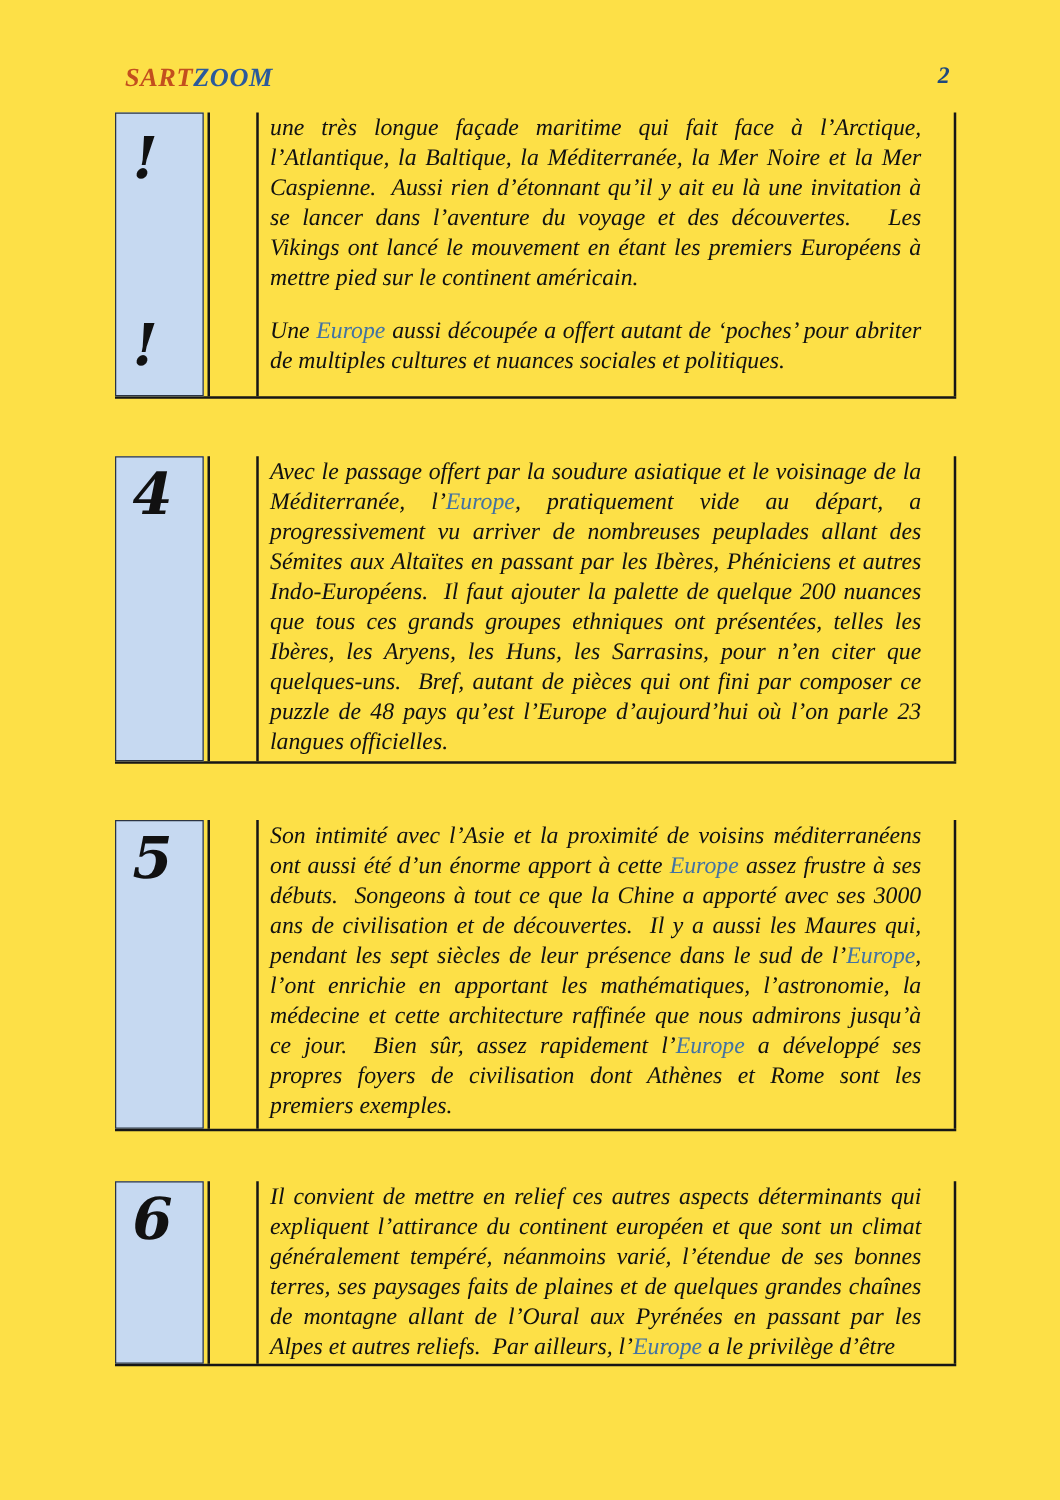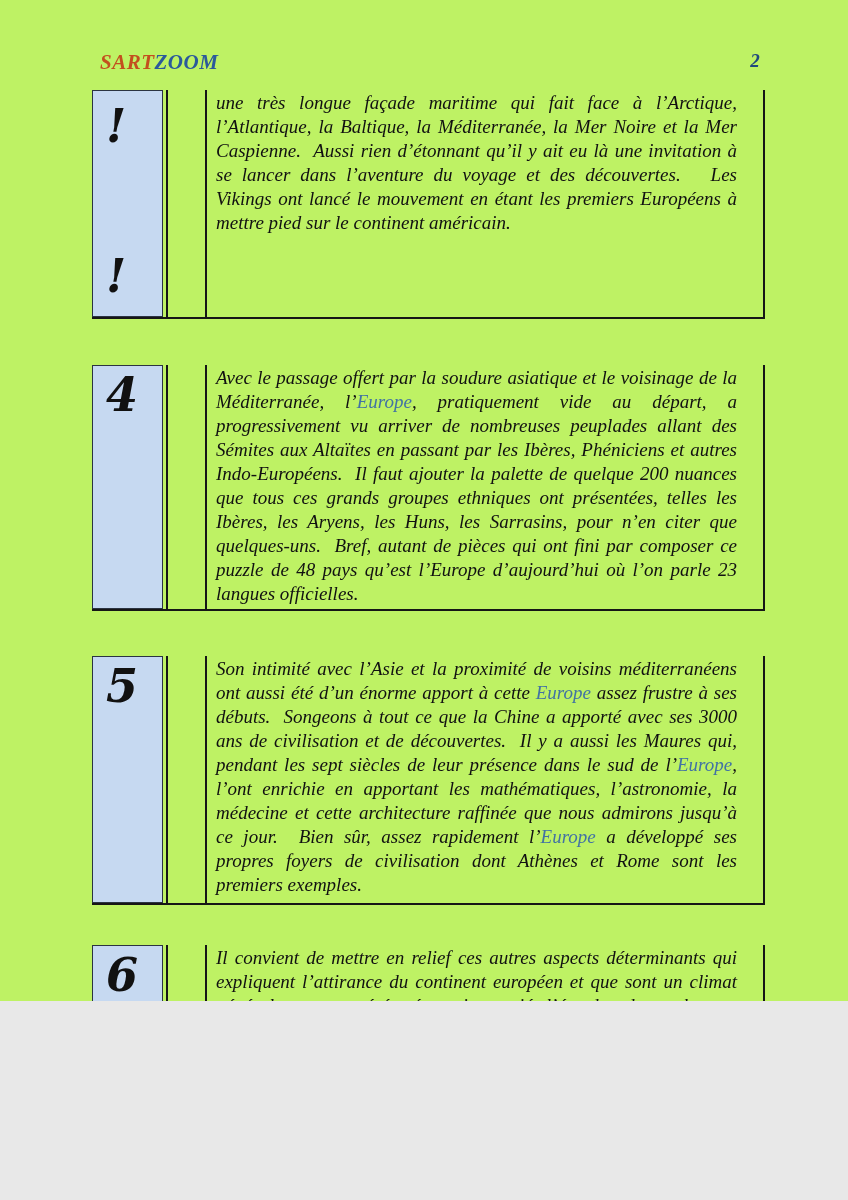--- a/index.html
+++ b/index.html
@@ -1,19 +1,19 @@
 <!DOCTYPE html>
 <html><head>
 <meta charset="utf-8">
 <style>
   html,body{margin:0;padding:0;background:#e8e8e8;}
   .page{
     position:relative;
-    width:848px;height:1001px;
-    background:#bef264;
+    width:848px;height:1200px;
+    background:#fde047;
     margin:0 auto;
     font-family:"Liberation Serif","DejaVu Serif",serif;
     overflow:hidden;
   }
   
   .hdr-brand{
     position:absolute;left:100px;top:50px;
     font-size:21px;font-weight:bold;font-style:italic;
     letter-spacing:.5px;white-space:nowrap;
   }
@@ -84,20 +84,21 @@
   <div class="hdr-pagenum">2</div>
 
   <section class="row row1">
     <div class="marker-box">
       <div class="marker m1">!</div>
       <div class="marker m2">!</div>
     </div>
     <div class="vline"></div>
     <div class="text-cell">
       <p><span>une très longue façade maritime qui fait face à l’Arctique, l’Atlantique, la Baltique, la Méditerranée, la Mer Noire et la Mer Caspienne.&nbsp; Aussi rien d’étonnant qu’il y ait eu là une invitation à se lancer dans l’aventure du voyage et des découvertes.&nbsp;&nbsp; Les Vikings ont lancé le mouvement en étant les premiers Européens à mettre pied sur le continent américain.</span></p>
+      <p><span>Une </span><span class="accent">Europe</span><span> aussi découpée a offert autant de ‘poches’ pour abriter de multiples cultures et nuances sociales et politiques.</span></p>
     </div>
   </section>
 
   <section class="row row2">
     <div class="marker-box">
       <div class="marker num">4</div>
     </div>
     <div class="vline"></div>
     <div class="text-cell">
       <p><span>Avec le passage offert par la soudure asiatique et le voisinage de la Méditerranée, l’</span><span class="accent">Europe</span><span>, pratiquement vide au départ, a progressivement vu arriver de nombreuses peuplades allant des Sémites aux Altaïtes en passant par les Ibères, Phéniciens et autres Indo-Européens.&nbsp; Il faut ajouter la palette de quelque 200 nuances que tous ces grands groupes ethniques ont présentées, telles les Ibères, les Aryens, les Huns, les Sarrasins, pour n’en citer que quelques-uns.&nbsp; Bref, autant de pièces qui ont fini par composer ce puzzle de 48 pays qu’est l’Europe d’aujourd’hui où l’on parle 23 langues officielles.</span></p>

